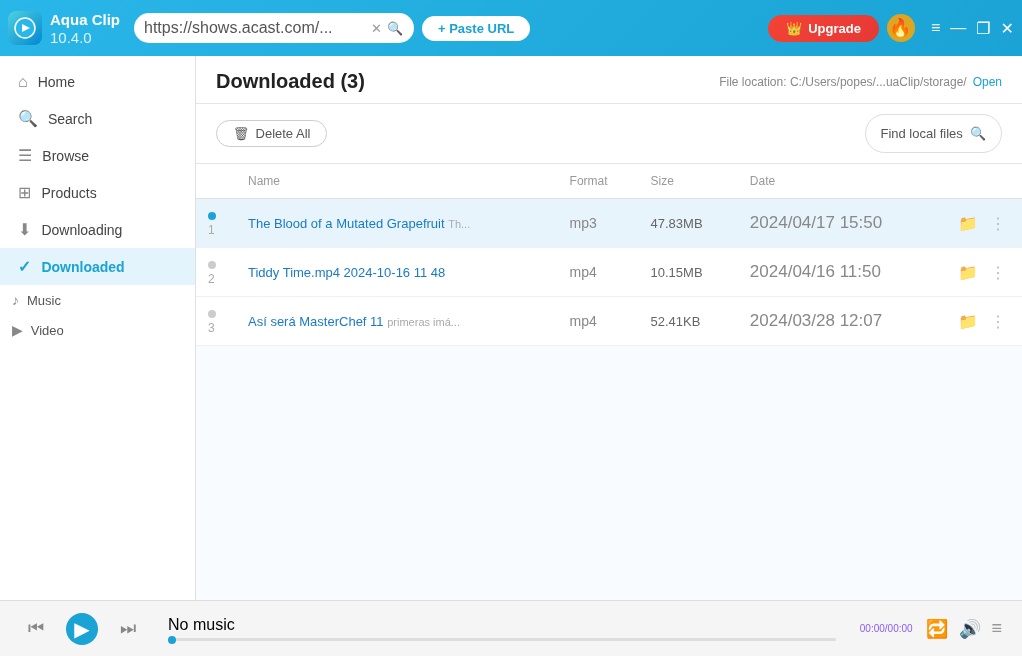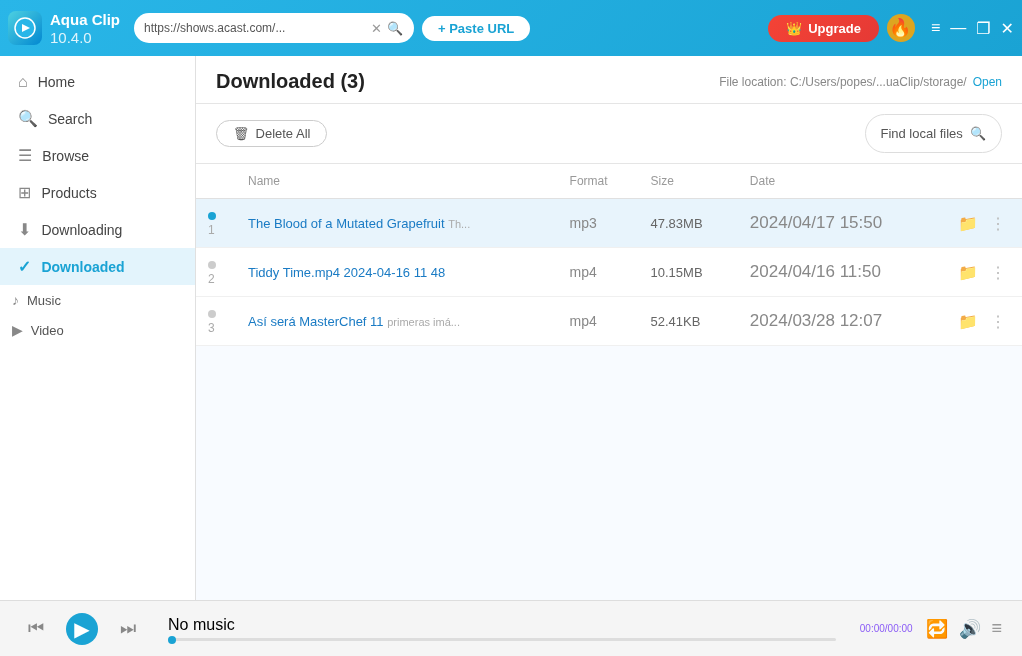--- a/index.html
+++ b/index.html
@@ -28,21 +28,21 @@
     .url-bar {
       background: white;
       border-radius: 20px;
       display: flex; align-items: center;
       padding: 0 10px;
       height: 30px;
       flex: 1;
       max-width: 280px;
       gap: 6px;
     }
-    .url-text { font-size: 12px; color: #555; flex: 1; white-space: nowrap; overflow: hidden; text-overflow: ellipsis; }
+    .url-text { font-size: 16px; color: #555; flex: 1; white-space: nowrap; overflow: hidden; text-overflow: ellipsis; }
     .url-clear { color: #999; font-size: 13px; cursor: pointer; }
     .url-search-icon { color: #aaa; font-size: 13px; }
     .paste-btn {
       background: white;
       border: none;
       border-radius: 20px;
       padding: 5px 16px;
       font-size: 13px;
       color: #1aa3d4;
       cursor: pointer;
@@ -342,21 +342,21 @@
         <button class="folder-btn">📁</button>
         <button class="more-btn">⋮</button>
       </div>
     </td>
   </tr>
             <tr>
     <td class="row-num">
       <span class="dot" style="background:#ccc;"></span>2
     </td>
     <td>
-      <span class="file-name">Tiddy Time.mp4 2024-04-16 11 48</span>
+      <span class="file-name">Tiddy Time.mp4 2024-10-16 11 48</span>
       
     </td>
     <td class="format-badge">mp4</td>
     <td class="file-size">10.15MB</td>
     <td class="file-date">2024/04/16 11:50</td>
     <td>
       <div class="row-actions">
         <button class="folder-btn">📁</button>
         <button class="more-btn">⋮</button>
       </div>

